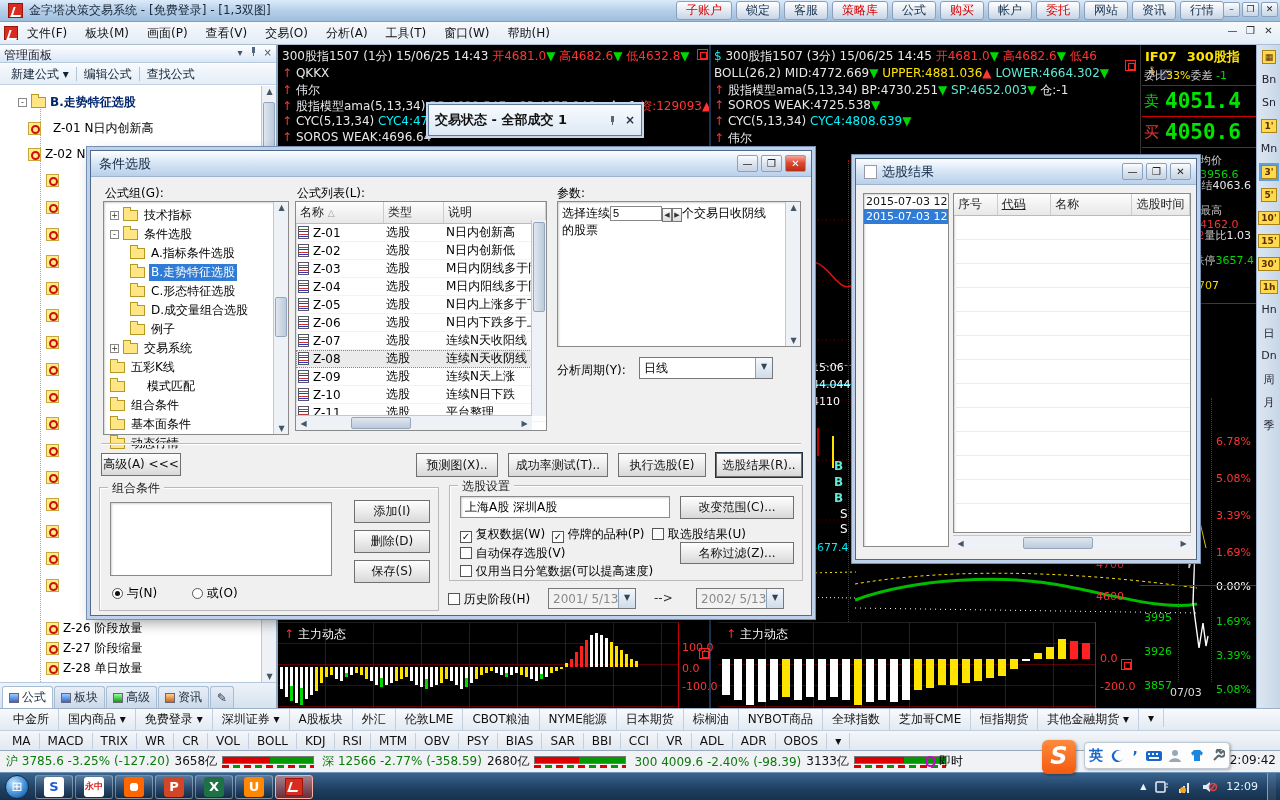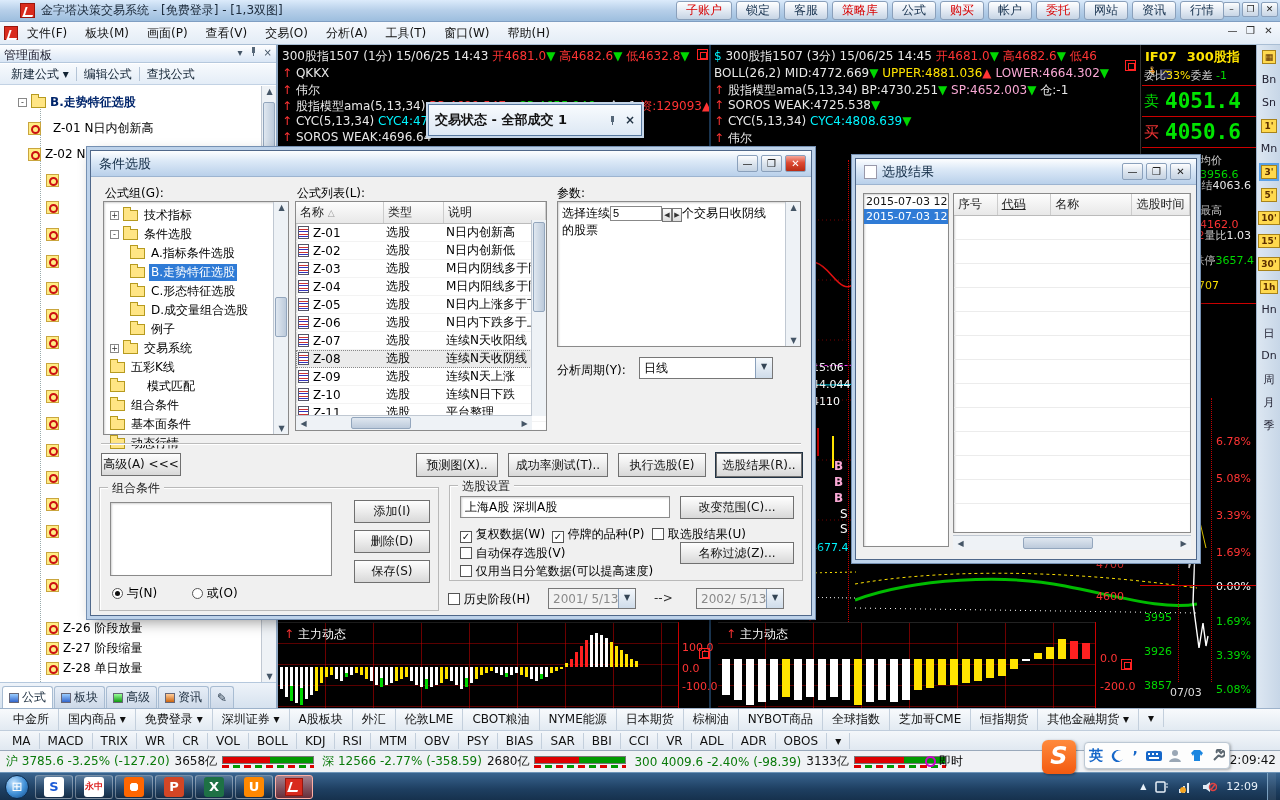--- a/index.html
+++ b/index.html
@@ -1,20 +1,20 @@
 <!DOCTYPE html>
 <html><head>
 <meta charset="utf-8">
 <style>
   *{margin:0;padding:0;box-sizing:border-box}
   body{background:#444}
   #screen{position:relative;width:1280px;height:800px;font-family:"DejaVu Sans","Liberation Sans",sans-serif;font-size:12px;overflow:hidden;background:#000;color:#000}
   .abs{position:absolute}
   
-  .titlebar{left:0;top:0;width:1280px;height:22px;background:linear-gradient(#dcebfb,#b6cfe9 50%,#9dbede);border-bottom:1px solid #7f9ec2;display:flex;align-items:center;padding-left:20px}
+  .titlebar{left:0;top:0;width:1280px;height:22px;background:linear-gradient(#dcebfb,#b6cfe9 50%,#9dbede);border-bottom:1px solid #7f9ec2;display:flex;align-items:center;padding-left:8px}
   .applogo{width:15px;height:15px;background:#d92b1e;border:1px solid #9a150c;position:relative;flex:0 0 auto}
   .applogo::after{content:"";position:absolute;left:3px;top:3px;width:8px;height:8px;border-left:2px solid #fff;border-bottom:2px solid #fff;transform:skewX(-18deg)}
   .tb-title{margin-left:6px;color:#1b2a3a;font-size:12px}
   .tb-btns{position:absolute;right:56px;top:1px;display:flex;gap:4px}
   .tb-btn{height:19px;padding:0 9px;background:linear-gradient(#ffffff,#e7edf5 45%,#cfdaе8,#c6d4e4);background:linear-gradient(#ffffff,#e7edf5 45%,#c6d4e4);border:1px solid #8aa0bb;border-radius:3px;font-size:12px;line-height:17px;color:#16314e;cursor:pointer}
   .tb-btn.hot{color:#d70000}
   .winctl{position:absolute;right:2px;top:2px;display:flex;gap:2px}
   .wbtn{width:17px;height:15px;background:linear-gradient(#fcfdfe,#dfe7f0 50%,#c8d6e6);border:1px solid #8aa0bb;border-radius:2px;font-size:9px;line-height:13px;text-align:center;color:#222;cursor:pointer}
   .menubar{left:0;top:22px;width:1280px;height:23px;background:linear-gradient(#f6f9fd,#e3ecf6);border-bottom:1px solid #a9bed4;display:flex;align-items:center}
   .menubar .applogo{width:14px;height:14px;margin-left:4px}
@@ -39,21 +39,21 @@
   .pm{width:9px;height:9px;border:1px solid #888;background:#fff;font-size:8px;line-height:7px;text-align:center;color:#333;flex:0 0 auto}
   .lp-tabs{position:absolute;left:0;top:637px;width:100%;height:26px;background:linear-gradient(#eef3f9,#d6e2ef);border-top:1px solid #b5c8dd;display:flex;align-items:flex-end;padding-left:2px;gap:1px}
   .lp-tab{height:22px;padding:3px 6px;background:linear-gradient(#e7eef7,#cdd9e8);border:1px solid #a8bcd2;border-bottom:none;border-radius:3px 3px 0 0;display:flex;gap:3px;align-items:center;color:#234;cursor:pointer}
   .lp-tab.active{background:#fff}
   .tabico{width:10px;height:10px;border:1px solid #667;background:linear-gradient(#9cf,#36c)}
   .tabico.g{background:linear-gradient(#9f9,#191)}
   .tabico.o{background:linear-gradient(#fc9,#c61)}
   
   .chartarea{left:278px;top:45px;width:978px;height:663px;background:#000}
   .cline{position:absolute;white-space:nowrap;font-size:12px;letter-spacing:0}
-  .cw{color:#e8e8e8}.cr{color:#ff3434}.cg{color:#00d800}.cc{color:#00f5ff}.cy{color:#ffe400}.cm{color:#f9a8d4}.cwt{color:#fff}
+  .cw{color:#e8e8e8}.cr{color:#ff3434}.cg{color:#00d800}.cc{color:#00f5ff}.cy{color:#ffe400}.cm{color:#5eead4}.cwt{color:#fff}
   .maxico{width:11px;height:11px;border:1px solid #ff2222;position:relative}
   .maxico::after{content:"";position:absolute;left:2px;top:2px;width:5px;height:5px;border:1px solid #ff2222}
   .redvline{border-left:1px dotted #c00}
   .paneg{background-image:repeating-linear-gradient(90deg,transparent 0 47px,rgba(200,0,0,.55) 47px 48px),repeating-linear-gradient(180deg,transparent 0 20px,rgba(200,0,0,.45) 20px 21px)}
   .axtxt{position:absolute;color:#ff3434;font-size:11px}
   .bar{flex:0 0 auto}
   
   .quote{left:1140px;top:45px;width:116px;height:346px;background:#000;border-left:1px solid #333}
   .q-sym{color:#ffe400;font-weight:bold;font-size:13px}
   .q-big{font-size:21px;font-weight:bold;color:#00e400;font-family:"DejaVu Sans Mono",monospace}

